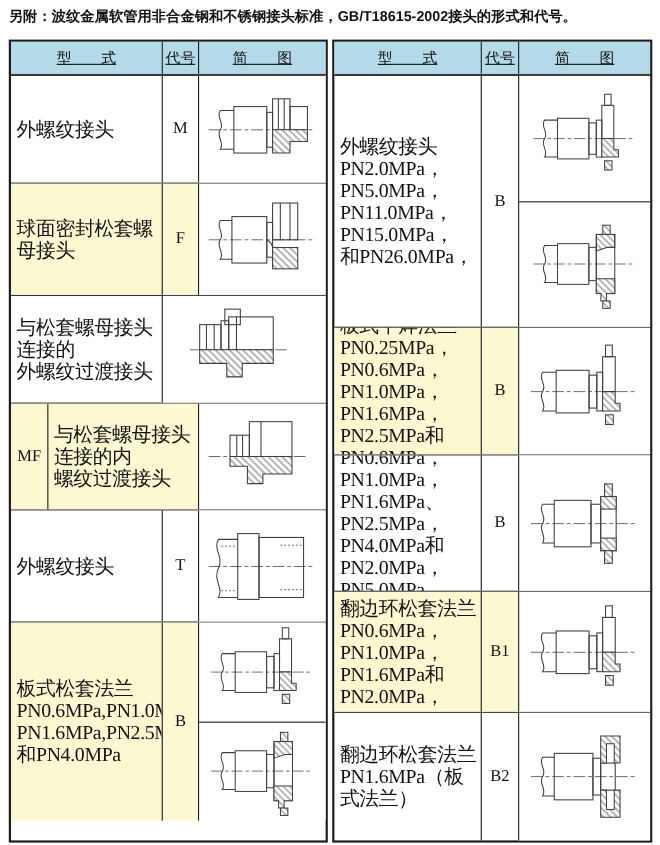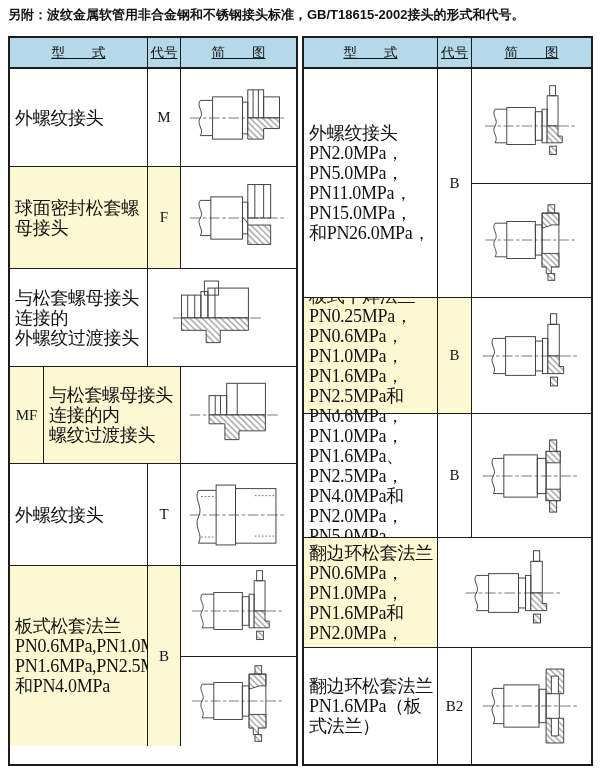--- a/index.html
+++ b/index.html
@@ -306,20 +306,21 @@
           <svg class="fig" viewBox="0 0 120 100">
               <use href="#sym-flange-sym"></use>
             </svg>
         </div>
       </div>
 
       <div class="tr" style="height:110px">
         <div class="td type c-type hl">翻边环松套法兰
 PN0.6MPa，PN1.0MPa，
 PN1.6MPa和PN2.0MPa，</div>
+        <div class="td code c-code hl">B1</div>
         <div class="td diag c-diag">
           <svg class="fig" viewBox="0 0 120 100">
               <use href="#sym-flange-plate"></use>
             </svg>
         </div>
       </div>
 
       <div class="tr" style="height:117px">
         <div class="td type c-type">翻边环松套法兰
 PN1.6MPa（板式法兰）</div>

